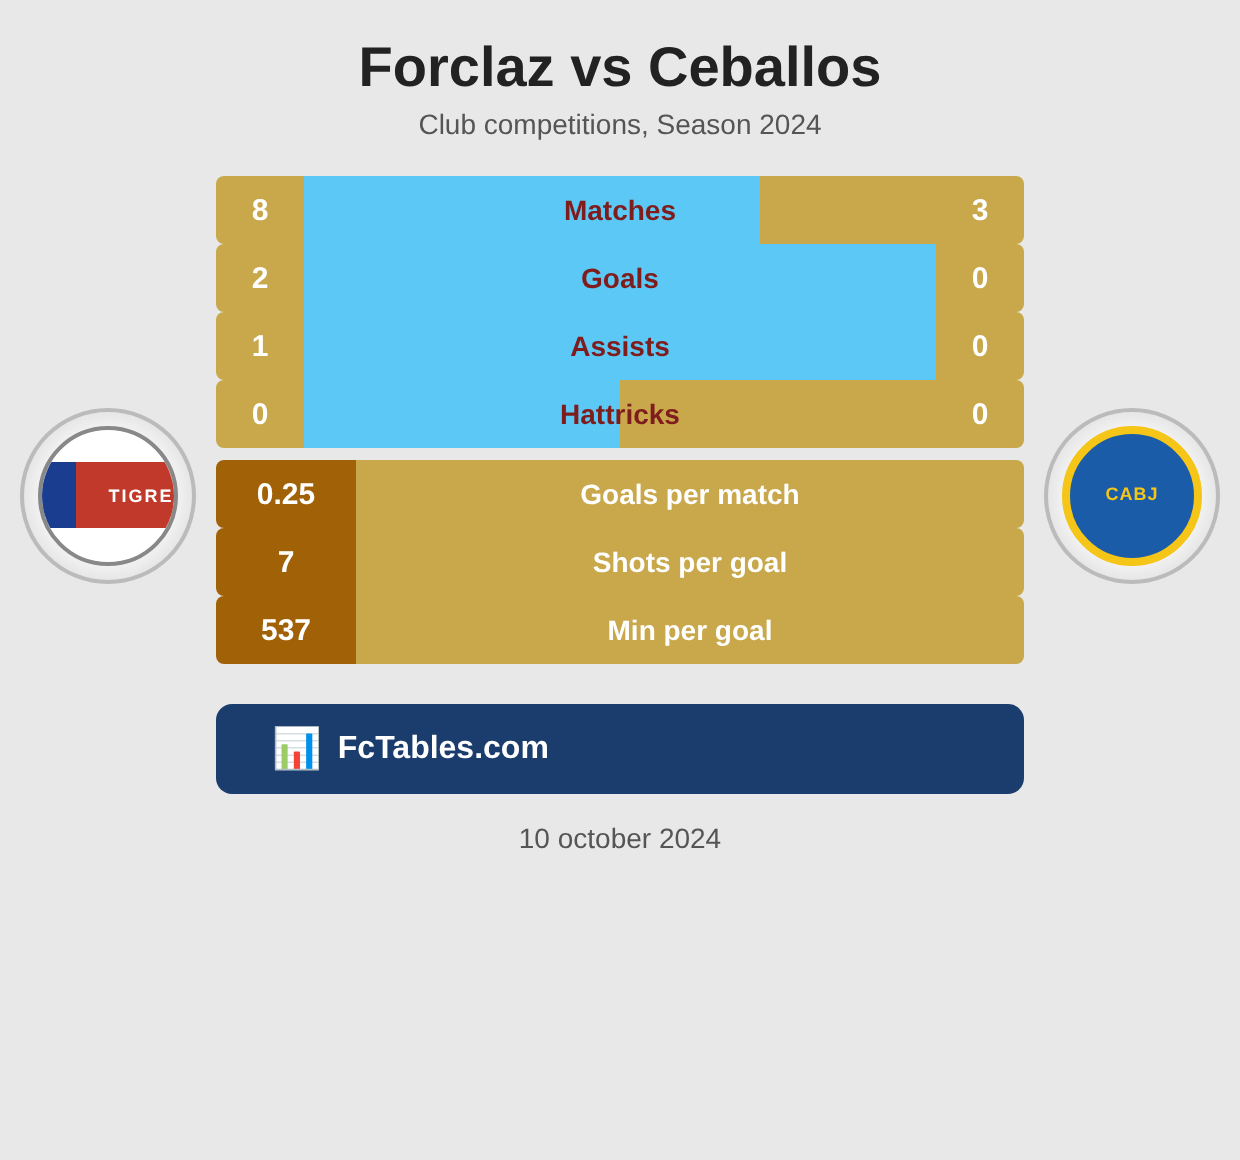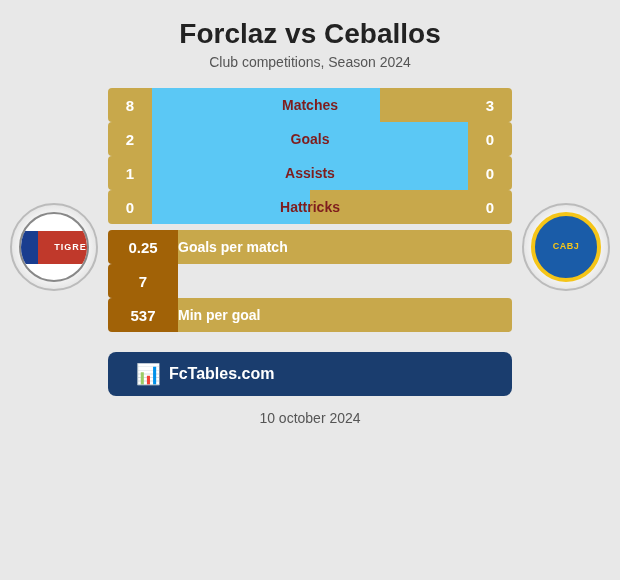--- a/index.html
+++ b/index.html
@@ -127,21 +127,21 @@
       border-radius: 4px 0 0 4px;
       flex-shrink: 0;
     }
 
     .stat-single-bar {
       flex: 1;
       height: 100%;
       background: #c8a84b;
       display: flex;
       align-items: center;
-      justify-content: flex-start;
+      justify-content: center;
       border-radius: 0 4px 4px 0;
     }
 
     .stat-single-label {
       font-weight: bold;
       font-size: 14px;
       color: #fff;
     }
 
     .fctables-banner {
@@ -314,20 +314,23 @@
 
     <div id="single-stats">
         <div class="stat-row-single">
       <div class="stat-single-left">0.25</div>
       <div class="stat-single-bar">
         <span class="stat-single-label">Goals per match</span>
       </div>
     </div>
         <div class="stat-row-single">
       <div class="stat-single-left">7</div>
+      <div class="stat-single-bar">
+        <span class="stat-single-label">Shots per goal</span>
+      </div>
     </div>
         <div class="stat-row-single">
       <div class="stat-single-left">537</div>
       <div class="stat-single-bar">
         <span class="stat-single-label">Min per goal</span>
       </div>
     </div>
       </div>
 
     <div class="fctables-banner">

